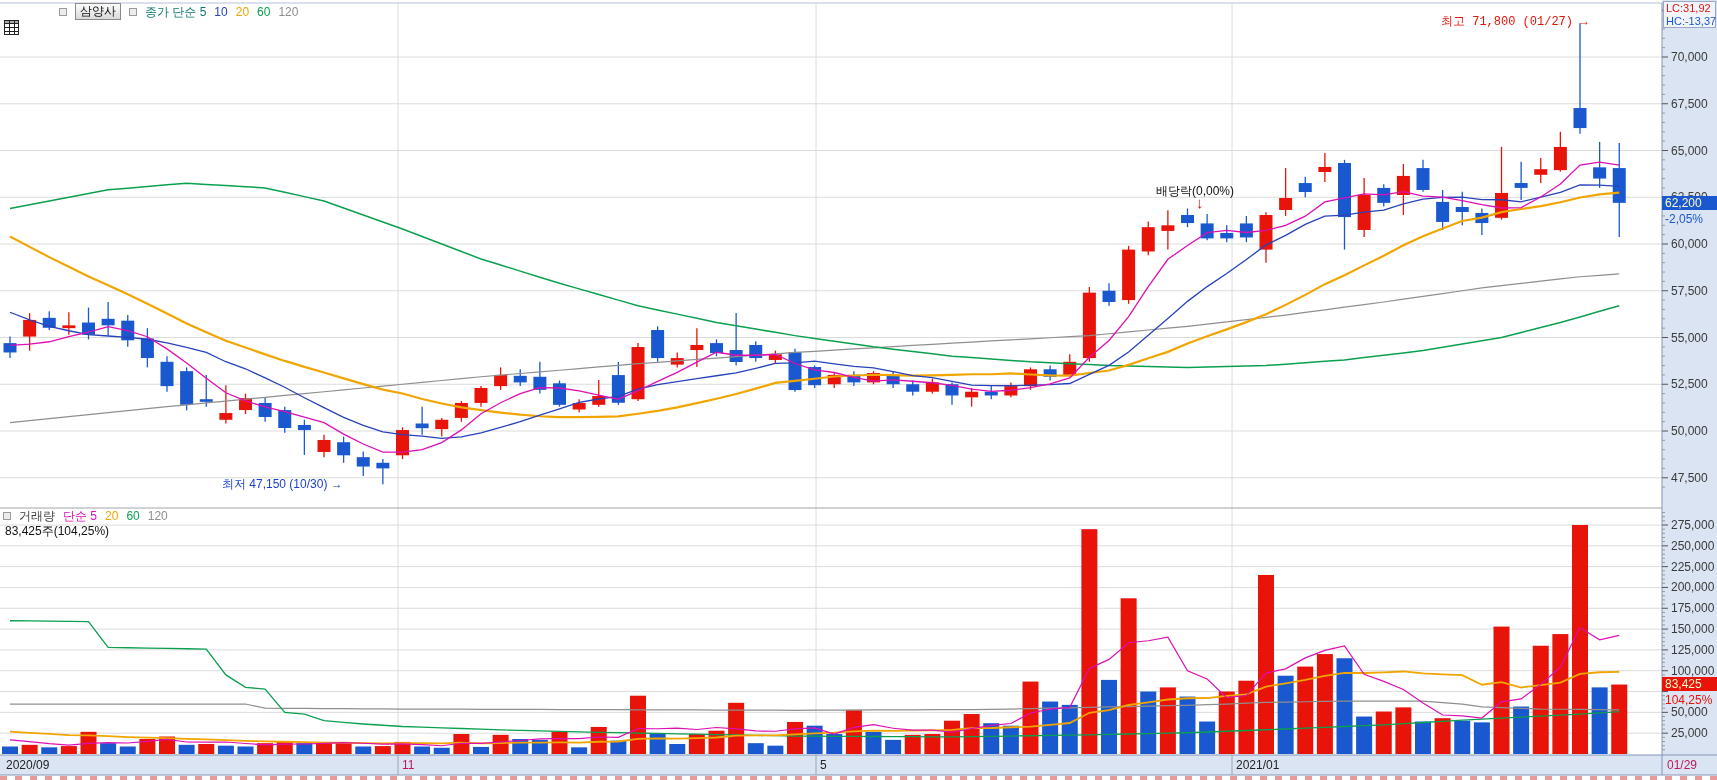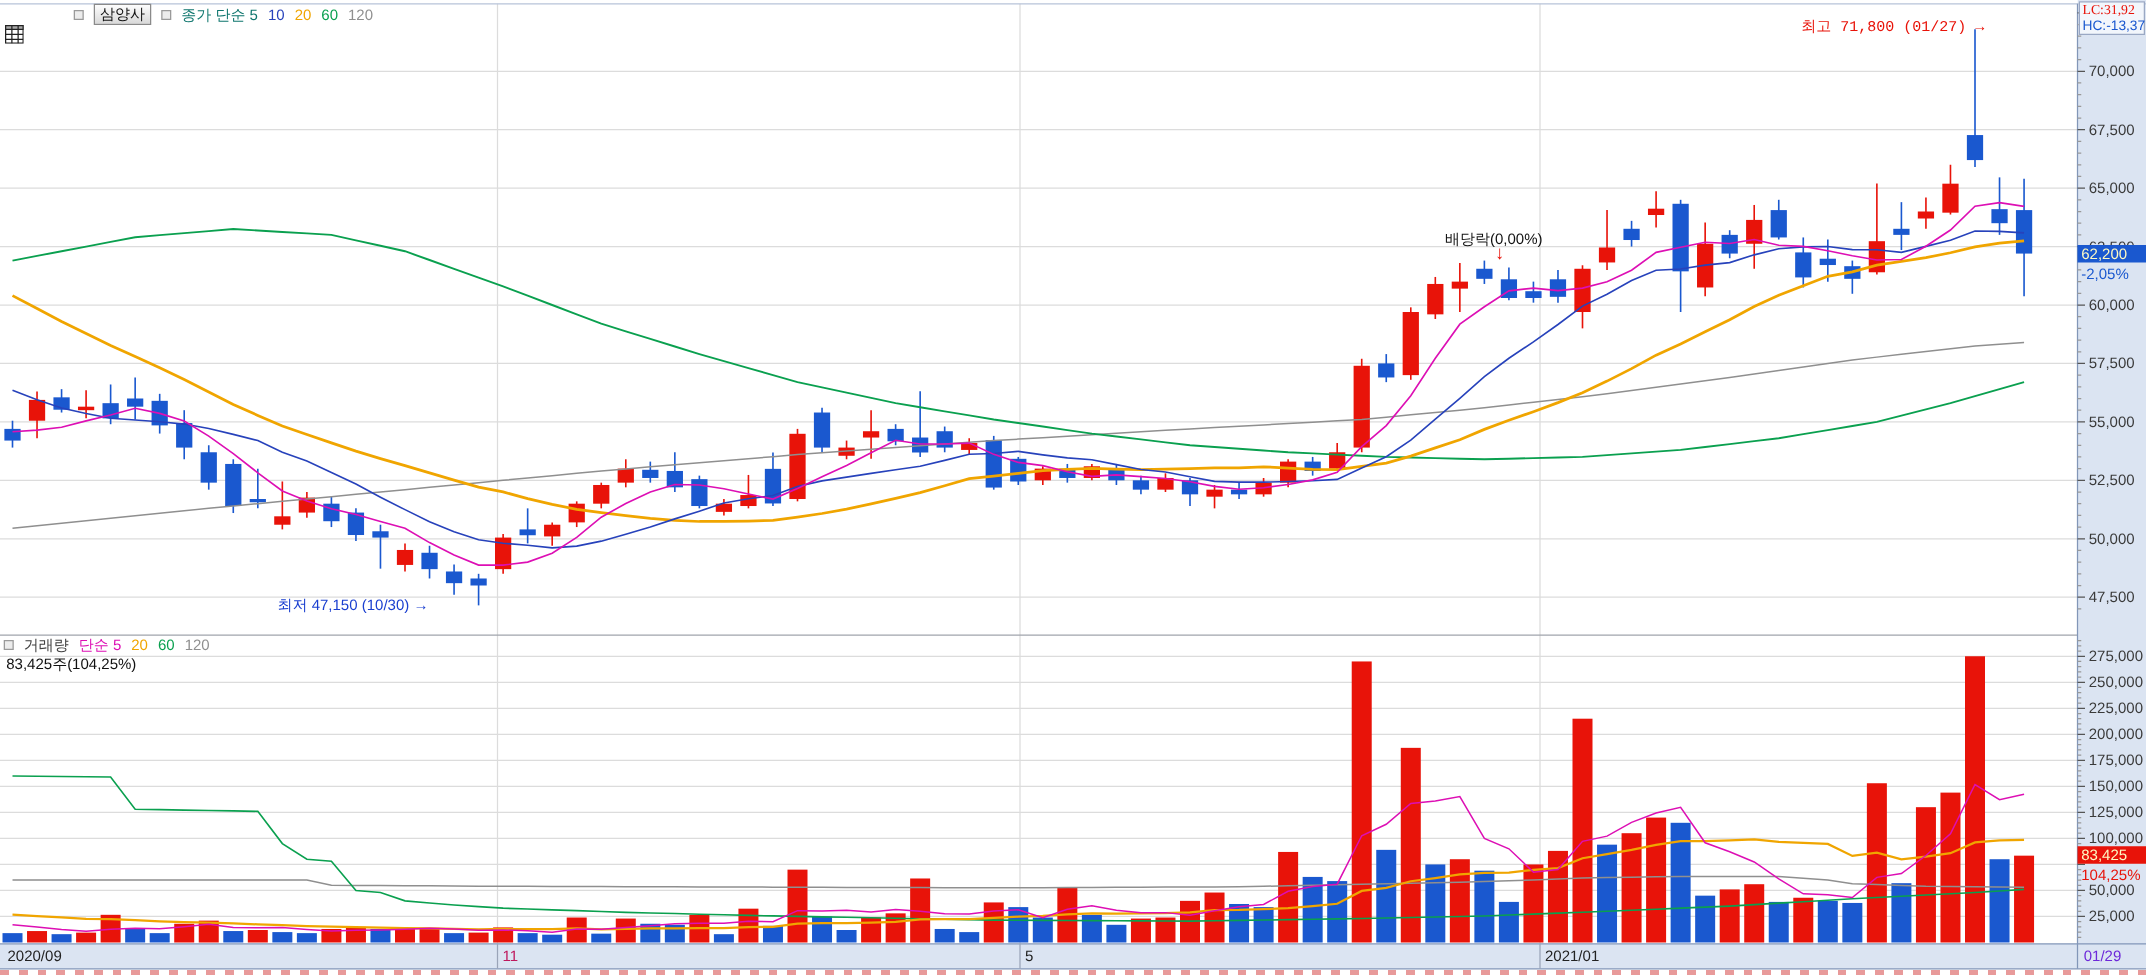--- a/index.html
+++ b/index.html
@@ -475,21 +475,21 @@
     <span class="arrow">→</span>
   </div>
   <div class="ov" style="left: 222px; top: 477px; color: rgb(26, 63, 208);">
     <span>최저 47,150 (10/30)</span>
     <span class="arrow">→</span>
   </div>
   <div class="ov" style="left:1156px;top:184px;color:#111;">배당락(0,00%)</div>
   <div class="ov arrow" style="left: 1196px; top: 196px; font-size: 15px; color: rgb(232, 19, 9);">↓</div>
 
   <div class="ov cornerbox" style="left:1663px;top:1px;">
-    <div style="color: rgb(232, 19, 9); font-family: Liberation Serif, serif;">LC:31,92</div>
+    <div style="color: rgb(232, 19, 9);">LC:31,92</div>
     <div style="color: rgb(26, 88, 207);">HC:-13,37</div>
   </div>
 
   <div class="ov badge" style="left: 1662px; top: 196px; background: rgb(26, 88, 207);">62,200</div>
   <div class="ov" style="left: 1665px; top: 212px; color: rgb(26, 88, 207); text-align: center;">-2,05%</div>
 
   <div class="ov legend" style="left:3px;top:509px;">
     <span class="bullet"></span>
     <span style="color: #404040;">거래량</span>
     <span style="color: rgb(221, 15, 180);">단순 5</span>
@@ -500,17 +500,17 @@
   <div class="ov" style="left:5px;top:524px;color:#111;">83,425주(104,25%)</div>
 
   <div class="ov badge" style="left: 1662px; top: 677px; background: rgb(232, 19, 9);">83,425</div>
   <div class="ov" style="left: 1665px; top: 693px; color: rgb(232, 19, 9);">104,25%</div>
 
   <div id="xlabels">
       <div class="ov" style="left: 6px; top: 758px; color: rgb(34, 34, 34);">2020/09</div>
       <div class="ov" style="left: 402px; top: 758px; color: #be185d;">11</div>
       <div class="ov" style="left: 820px; top: 758px; color: rgb(34, 34, 34);">5</div>
       <div class="ov" style="left: 1236px; top: 758px; color: rgb(34, 34, 34);">2021/01</div>
-      <div class="ov" style="left: 1667px; top: 758px; color: #6d28d9;">01/29</div>
+      <div class="ov" style="left: 1667px; top: 758px; color: #be185d;">01/29</div>
     </div>
 
   <div class="sliver"></div>
 </div>
 
 </body></html>

